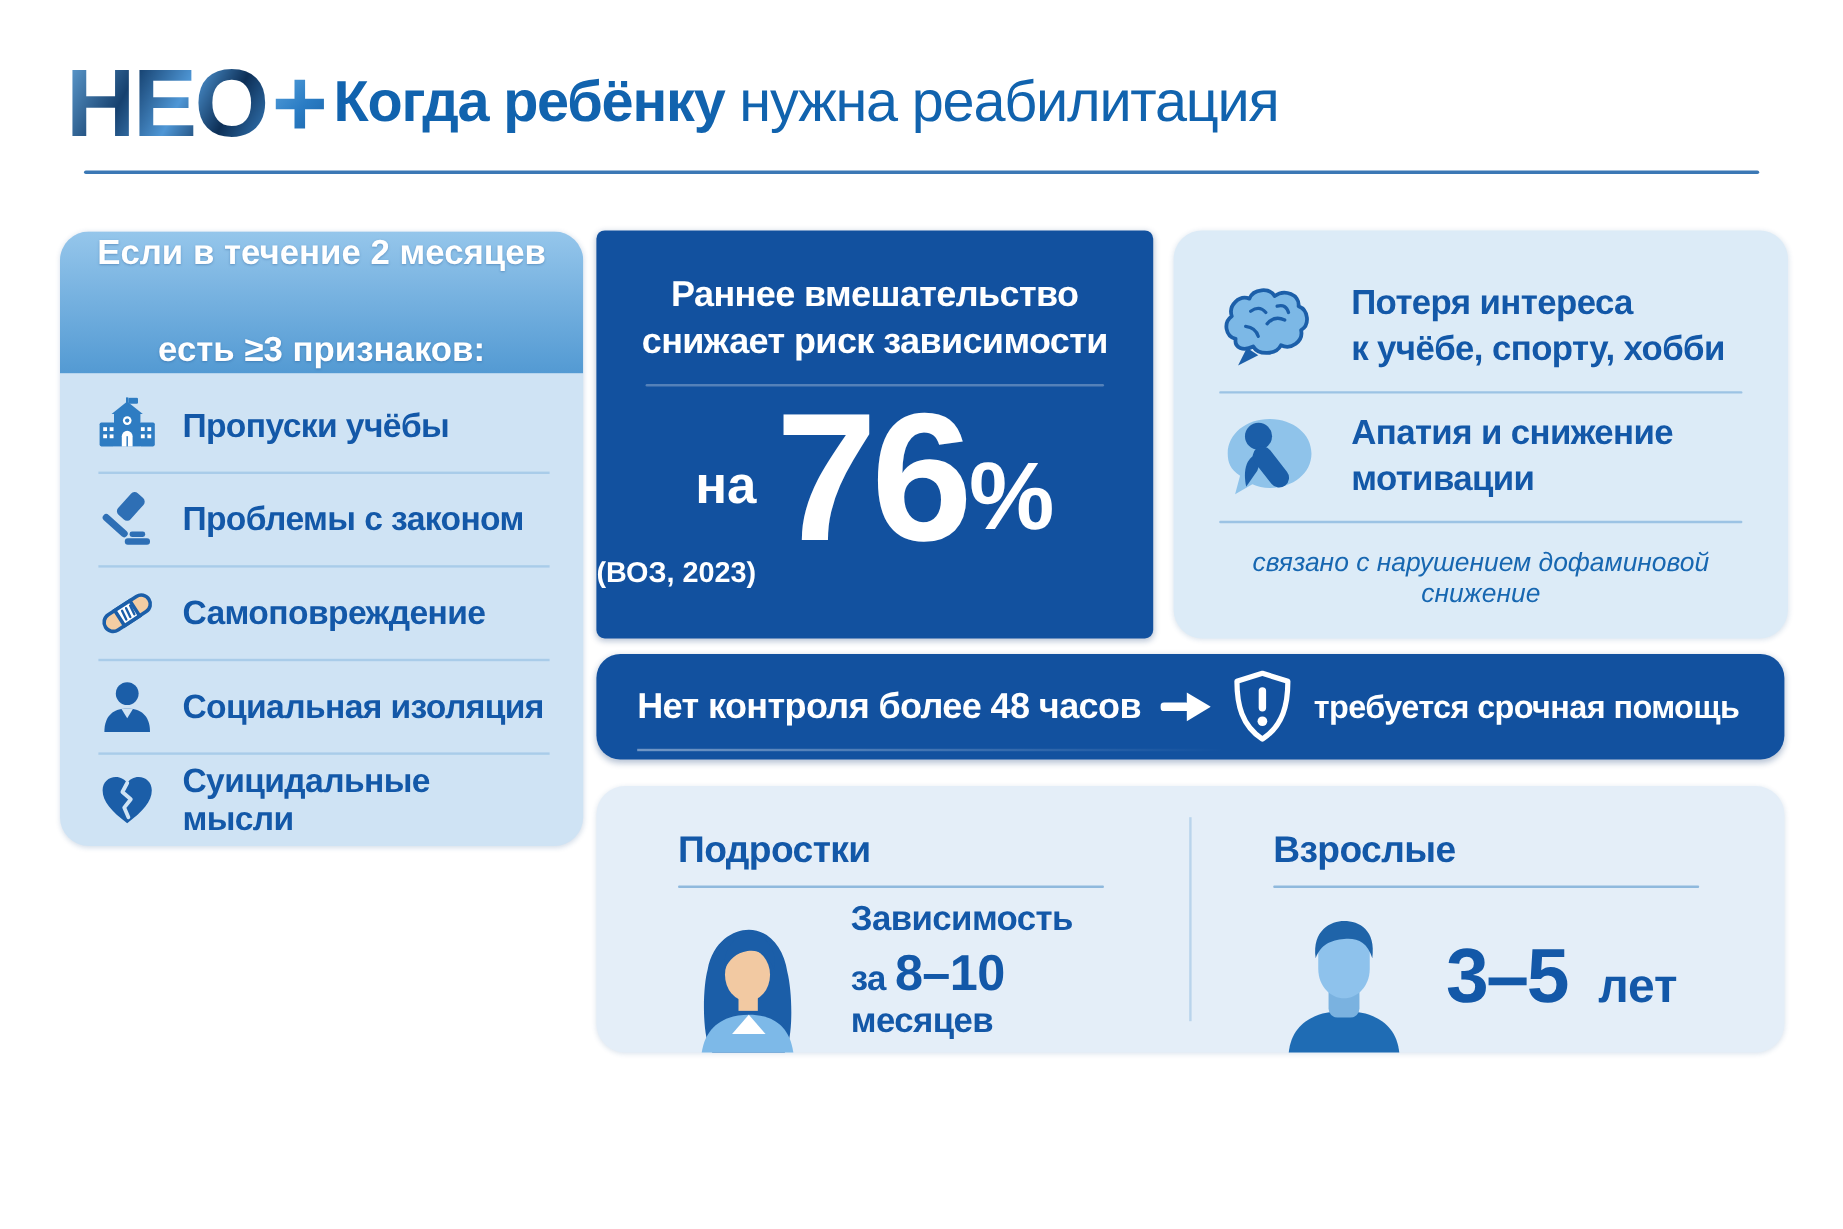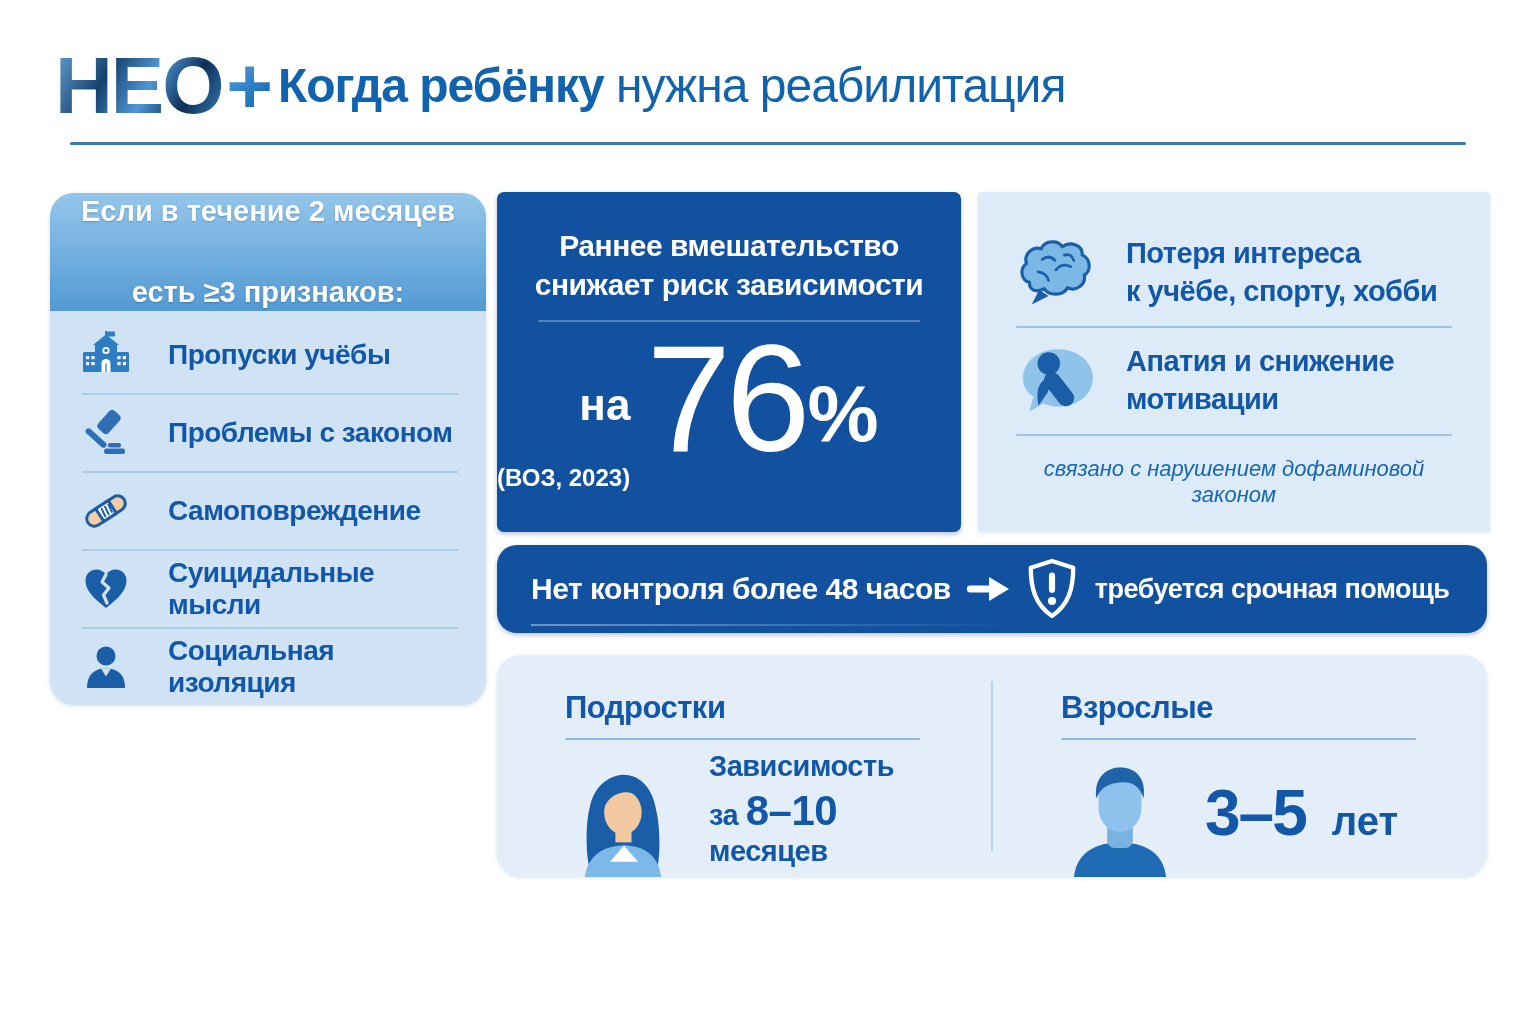--- a/index.html
+++ b/index.html
@@ -27,43 +27,43 @@
     background:#cfe3f4;border-radius:24px;overflow:hidden;
     box-shadow:0 1px 4px rgba(30,80,140,.18);
   }
   .signs-header{
     height:118px;background:linear-gradient(180deg,#95c6eb 0%,#539ad3 100%);
     color:#fff;display:flex;flex-direction:column;justify-content:space-between;align-items:center;
     font-weight:700;font-size:29px;line-height:1.28;text-align:center;
     text-shadow:0 1px 2px rgba(20,70,130,.35);
   }
   .signs-list{padding:6px 28px 0 32px;}
-  .sign-row{display:flex;align-items:center;gap:38px;height:76px;border-bottom:2px solid #a9cce9;}
+  .sign-row{display:flex;align-items:center;gap:22px;height:76px;border-bottom:2px solid #a9cce9;}
   .sign-row:last-child{border-bottom:none;}
   .sign-icon{width:48px;height:48px;flex:0 0 48px;display:flex;align-items:center;justify-content:center;}
   .sign-label{font-size:28px;font-weight:700;color:#1358a8;letter-spacing:-0.5px;}
 
   
   .stat-panel{
     position:absolute;left:497px;top:192px;width:464px;height:340px;
     background:#12519f;border-radius:7px;color:#fff;
     box-shadow:0 2px 5px rgba(10,50,110,.3);
   }
   .stat-line{margin:34px 10px 0;text-align:center;font-weight:700;font-size:30px;line-height:1.3;letter-spacing:-0.5px;}
   .stat-divider{width:382px;margin:16px auto 0;height:2px;background:rgba(255,255,255,.28);border-radius:1px;}
   .stat-big{display:flex;justify-content:center;align-items:center;margin-top:0;}
   .stat-prefix{font-size:44px;font-weight:700;margin-right:16px;margin-top:14px;}
-  .stat-value{font-size:152px;font-weight:400;line-height:1.0;letter-spacing:-5px;}
+  .stat-value{font-size:152px;font-weight:700;line-height:1.0;letter-spacing:-5px;}
   .stat-unit{font-size:80px;font-weight:700;align-self:flex-end;margin-bottom:14px;margin-left:2px;}
   .stat-source{padding-right:62px;font-size:24px;font-weight:700;margin-top:-10px;}
 
   
   .symptoms-panel{
     position:absolute;left:978px;top:192px;width:512px;height:340px;
-    background:#dcebf7;border-radius:4px;box-sizing:border-box;padding:28px 38px 0;
+    background:#dcebf7;border-radius:24px;box-sizing:border-box;padding:28px 38px 0;
     box-shadow:0 1px 4px rgba(30,80,140,.15);
   }
   .sym-row{display:flex;align-items:center;gap:26px;height:106px;}
   .sym-icon{flex:0 0 84px;display:flex;align-items:center;justify-content:center;}
   .sym-label{font-size:29px;font-weight:700;color:#1358a8;line-height:1.3;letter-spacing:-0.5px;}
   .sym-label span{display:block;}
   .sym-divider{height:2px;background:#9cc3e4;border-radius:1px;}
   .sym-footnote{font-style:italic;font-size:22px;color:#1767b1;text-align:center;margin-top:20px;}
 
   
@@ -172,36 +172,36 @@
               <line x1="29.5" y1="20" x2="28.5" y2="28" stroke="#1b5ea8" stroke-width="2" stroke-linecap="round"></line>
             </g>
           </svg>
         </span>
         <span class="sign-label">Самоповреждение</span>
       </div>
 
       <div class="sign-row">
         <span class="sign-icon">
           <svg viewBox="0 0 48 48" width="48" height="48">
-            <path d="M24,43 C11,33 3.5,25 3.5,15.5 C3.5,9 8.5,4.5 14.5,4.5 C18.5,4.5 22,6.5 24,9.5 C26,6.5 29.5,4.5 33.5,4.5 C39.5,4.5 44.5,9 44.5,15.5 C44.5,25 37,33 24,43 Z" fill="#1b5ea8"></path>
-            <polyline points="24,9.5 20,17 27,23 21.5,30 25,38" fill="none" stroke="#cfe3f4" stroke-width="3.2" stroke-linejoin="round" stroke-linecap="round"></polyline>
-          </svg>
-        </span>
-        <span class="sign-label">Суицидальные мысли</span>
-      </div>
-
-      <div class="sign-row">
-        <span class="sign-icon">
-          <svg viewBox="0 0 48 48" width="48" height="48">
             <circle cx="24" cy="13" r="9.5" fill="#1b5ea8"></circle>
             <path d="M5,45 C5,31 13,25.5 24,25.5 C35,25.5 43,31 43,45 Z" fill="#1b5ea8"></path>
             <path d="M19,25.5 L24,33.5 L29,25.5 Z" fill="#cfe3f4"></path>
           </svg>
         </span>
         <span class="sign-label">Социальная изоляция</span>
+      </div>
+
+      <div class="sign-row">
+        <span class="sign-icon">
+          <svg viewBox="0 0 48 48" width="48" height="48">
+            <path d="M24,43 C11,33 3.5,25 3.5,15.5 C3.5,9 8.5,4.5 14.5,4.5 C18.5,4.5 22,6.5 24,9.5 C26,6.5 29.5,4.5 33.5,4.5 C39.5,4.5 44.5,9 44.5,15.5 C44.5,25 37,33 24,43 Z" fill="#1b5ea8"></path>
+            <polyline points="24,9.5 20,17 27,23 21.5,30 25,38" fill="none" stroke="#cfe3f4" stroke-width="3.2" stroke-linejoin="round" stroke-linecap="round"></polyline>
+          </svg>
+        </span>
+        <span class="sign-label">Суицидальные мысли</span>
       </div>
 
     </div>
   </section>
 
   <section class="stat-panel">
     <p class="stat-line">
       <span>Раннее вмешательство</span><br>
       <span>снижает риск зависимости</span>
     </p>
@@ -237,21 +237,21 @@
           <path d="M19,57 C15,38 23,29 33,30 L28,44 Z" fill="#1b5ea8"></path>
           <rect x="31" y="22" width="16" height="38" rx="8" transform="rotate(-38 39 41)" fill="#1b5ea8"></rect>
         </svg>
       </span>
       <span class="sym-label">
         <span>Апатия и снижение</span>
         <span>мотивации</span>
       </span>
     </div>
     <div class="sym-divider"></div>
-    <div class="sym-footnote">связано с нарушением дофаминовой законом</div>
+    <div class="sym-footnote">связано с нарушением дофаминовой снижение</div>
   </section>
 
   <section class="alert-banner">
     <span class="alert-left">Нет контроля более 48 часов</span>
     <span class="alert-arrow">
       <svg viewBox="0 0 42 28" width="42" height="28">
         <rect x="0" y="10.5" width="24" height="7" rx="3" fill="#ffffff"></rect>
         <polygon points="22,2 42,14 22,26" fill="#ffffff"></polygon>
       </svg>
     </span>

